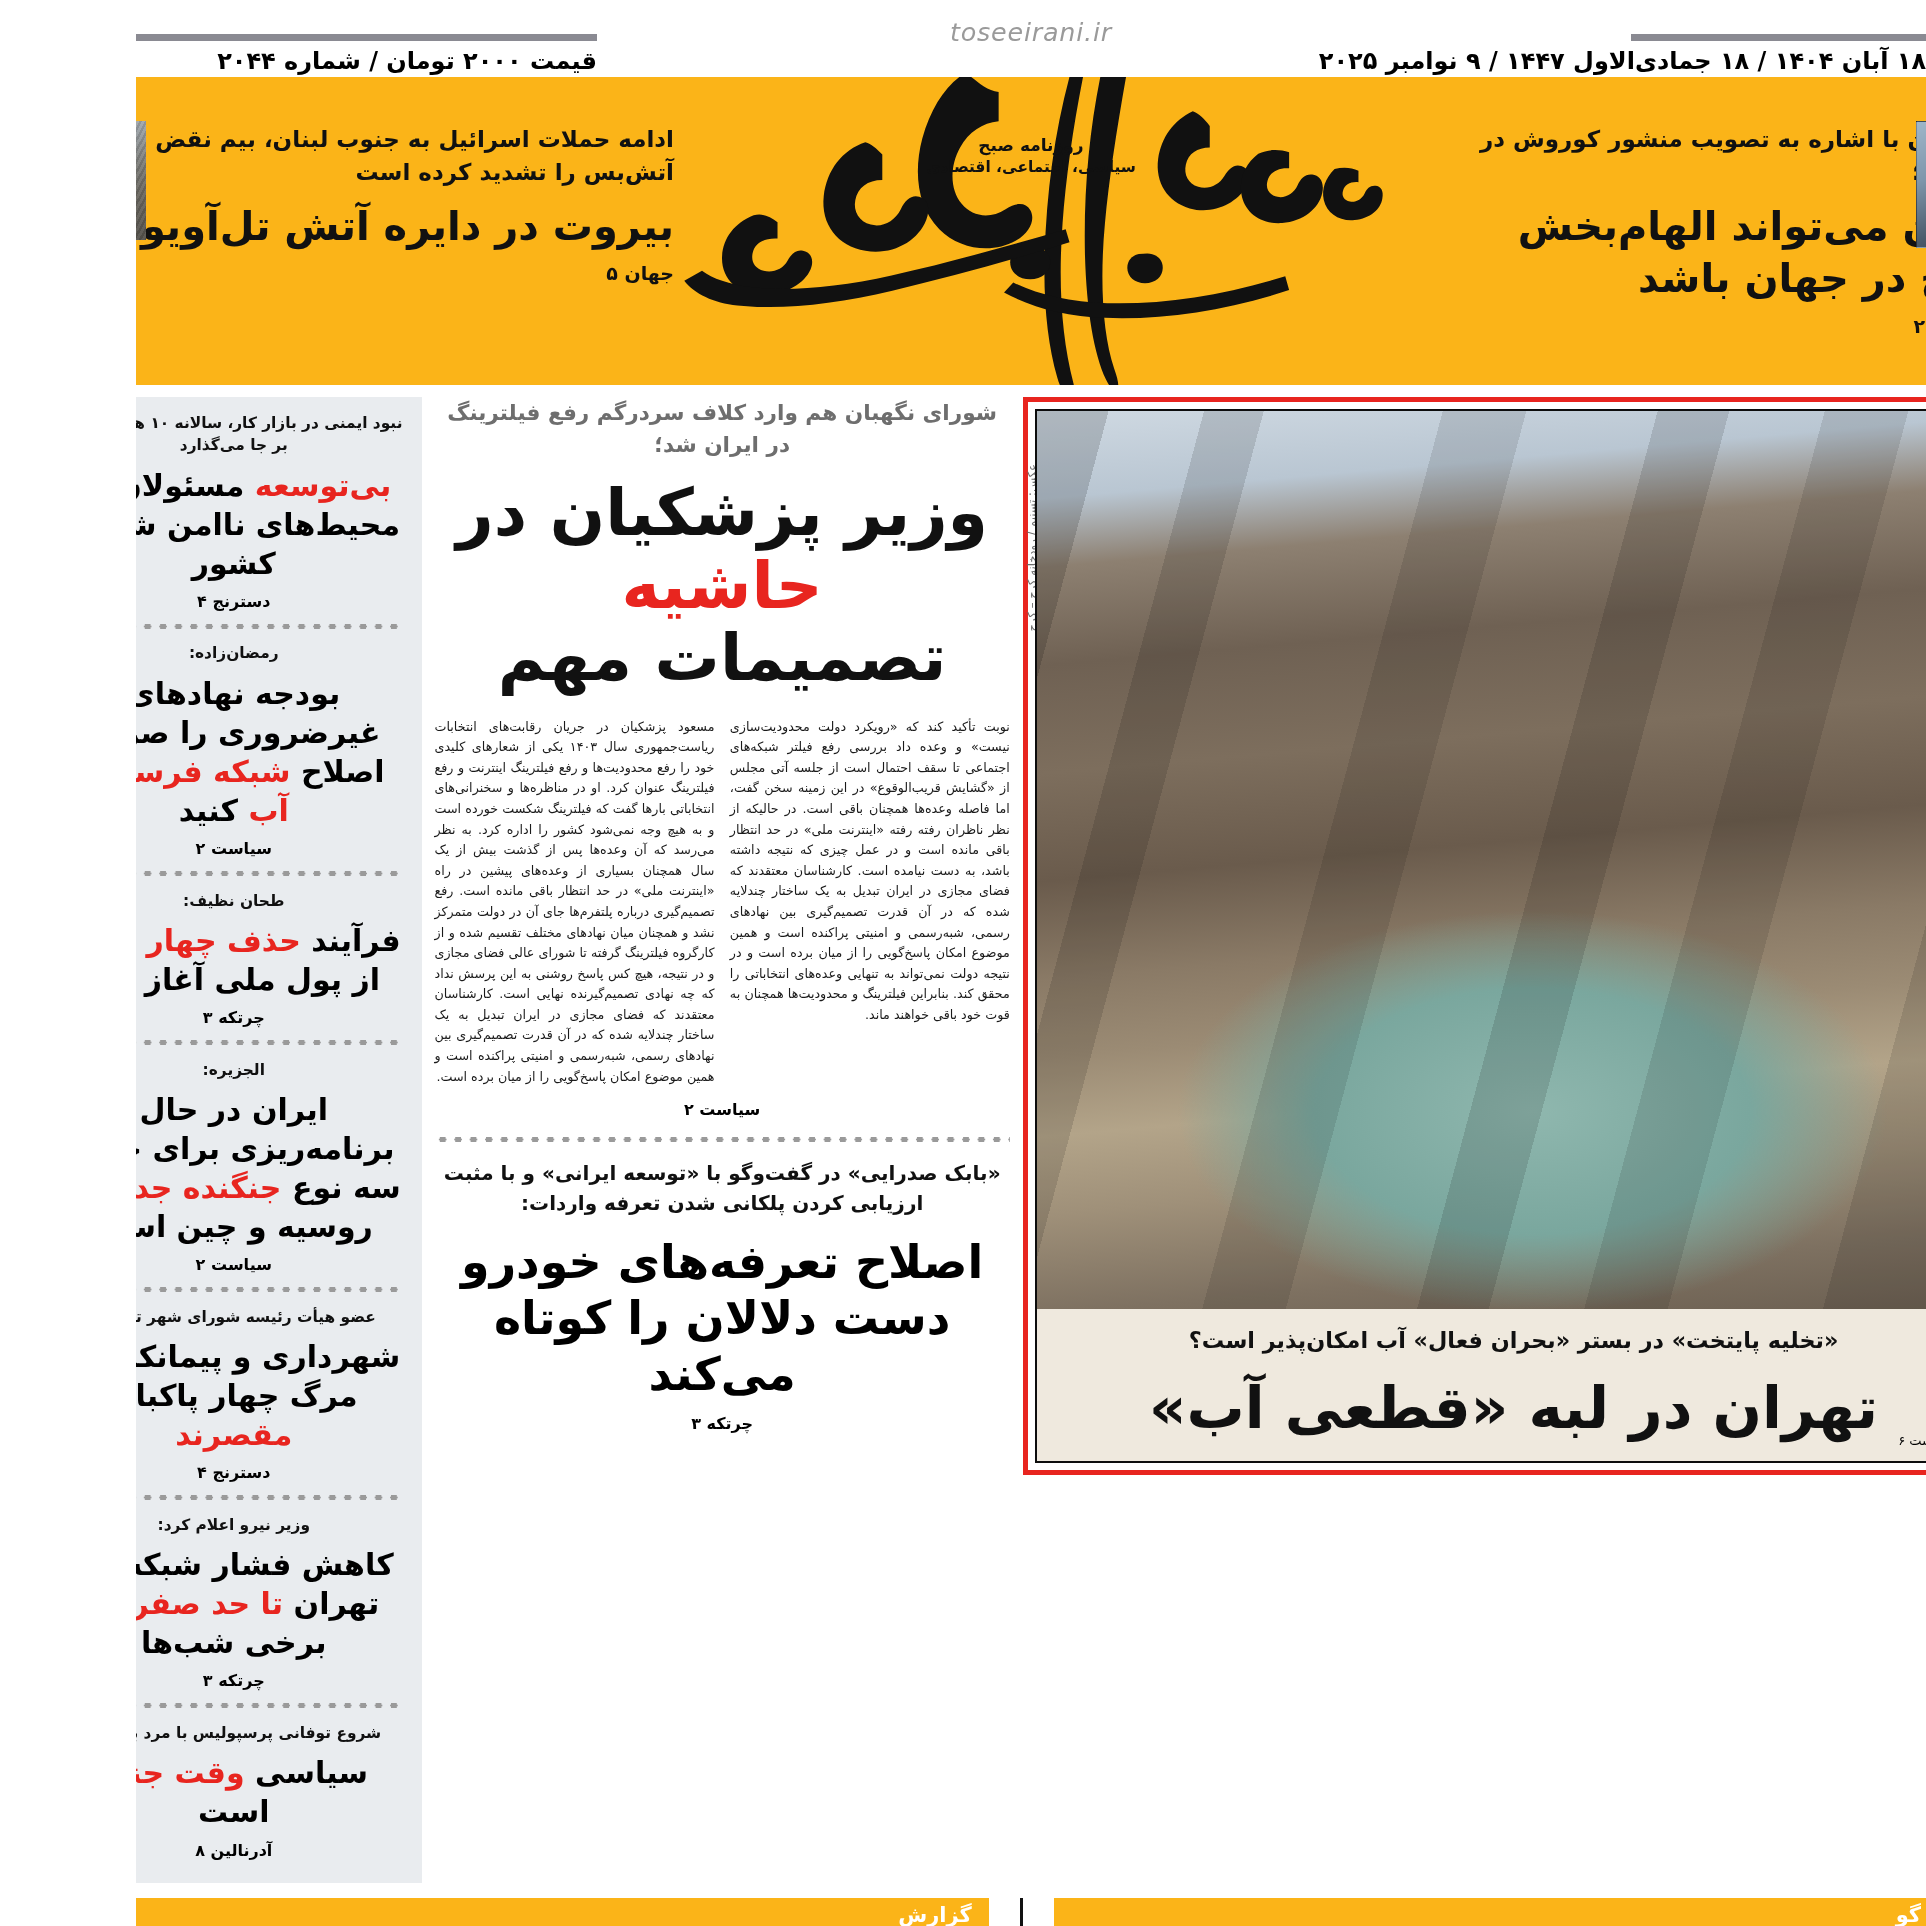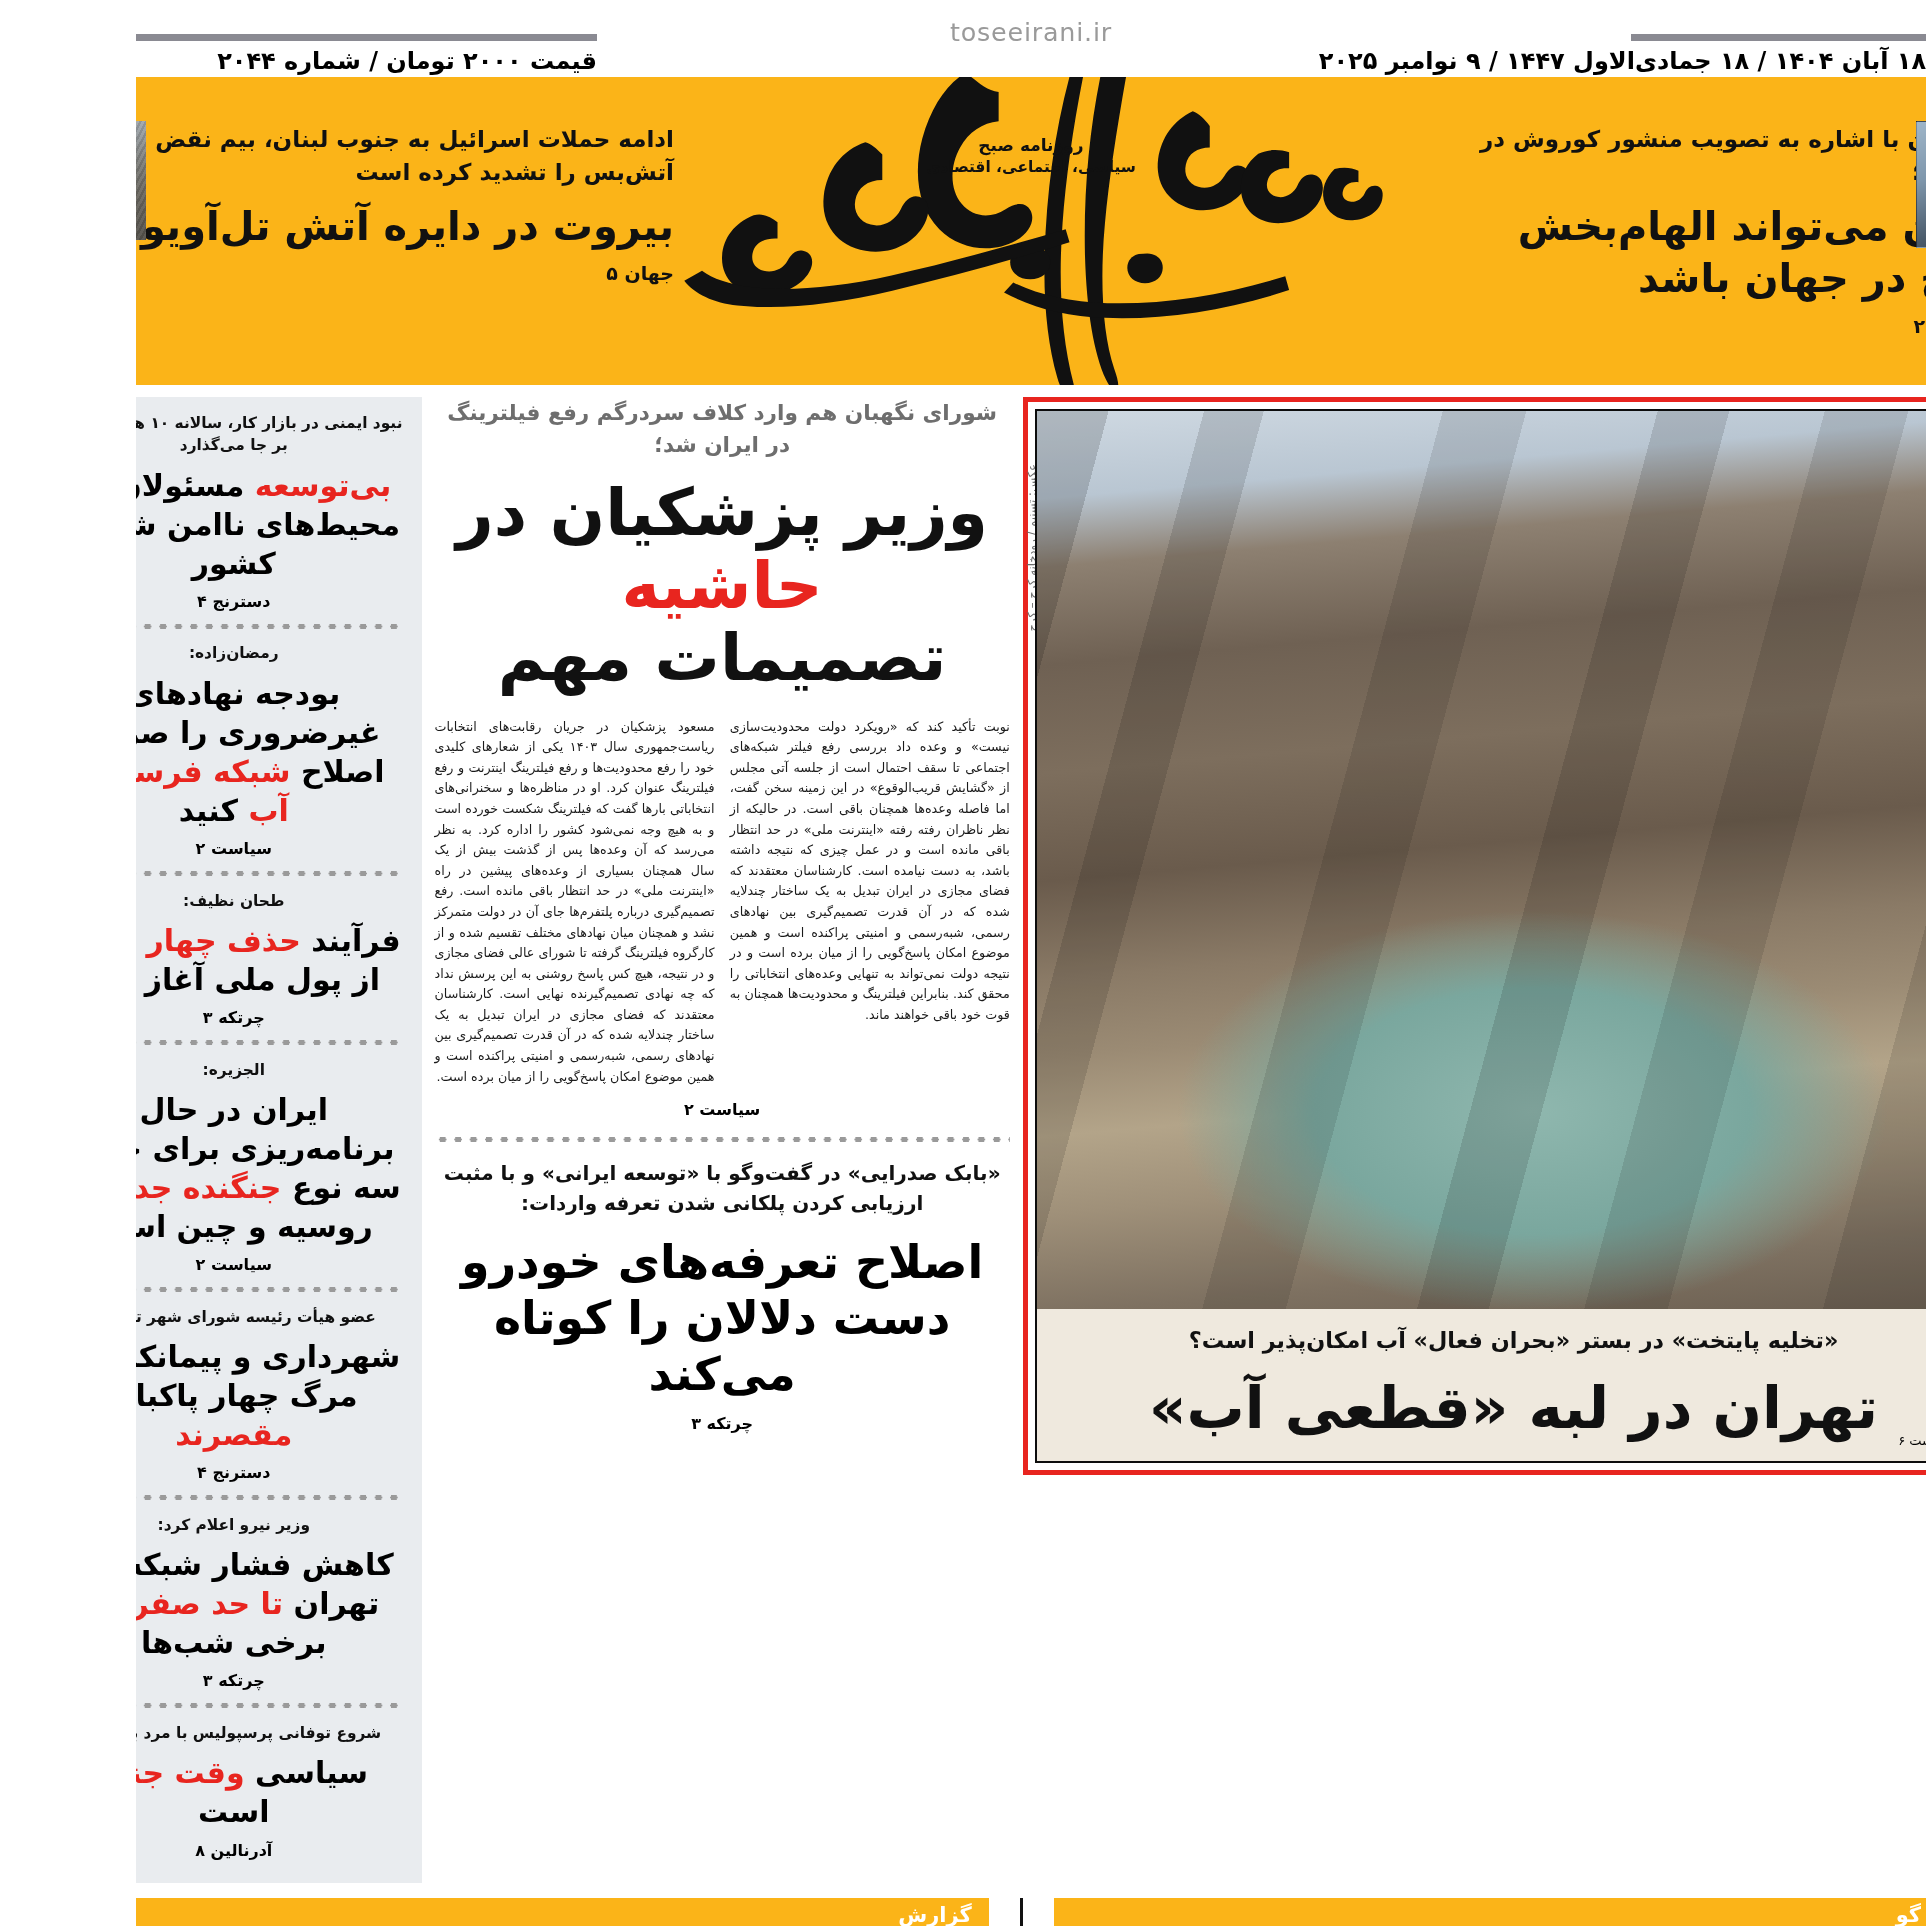--- a/index.html
+++ b/index.html
@@ -21,21 +21,21 @@
   .dateline { font-size:24px; font-weight:700; white-space:nowrap; padding-top:6.2px;
               letter-spacing:-0.4px; }
   .priceline { font-size:24px; font-weight:700; white-space:nowrap; padding-top:6.2px;
                letter-spacing:-0.4px; }
   .colL { width:551px; }
   .colR { width:385px; text-align:left; }
   .ruleL, .ruleR { height:6.2px; background:#8a8a92; }
 
   .site-url { position:absolute; left:50%; transform:translateX(-50%);
               top:17px; font-size:25.4px; color:#9a9a9a; letter-spacing:0.8px;
-              font-family:"DejaVu Sans","Liberation Sans",sans-serif; direction:ltr; }
+              font-family:"DejaVu Sans","Liberation Sans",sans-serif; direction:ltr;font-style:italic; }
 
   
   .banner { position:relative; background:#fbb418; height:308px; width:100%;
             overflow:hidden; }
   .logo-wrap { position:absolute; left:50%; transform:translateX(-50%);
                top:-62px; width:809px; height:393px; pointer-events:none; }
   .logo-wrap svg { width:100%; height:100%; display:block; }
   .logo-sub { position:absolute; left:50%; transform:translateX(-50%);
               top:58px; text-align:center; width:347px; z-index:4; }
   .logo-sub .l1 { font-size:17px; font-weight:700; color:#111; }

